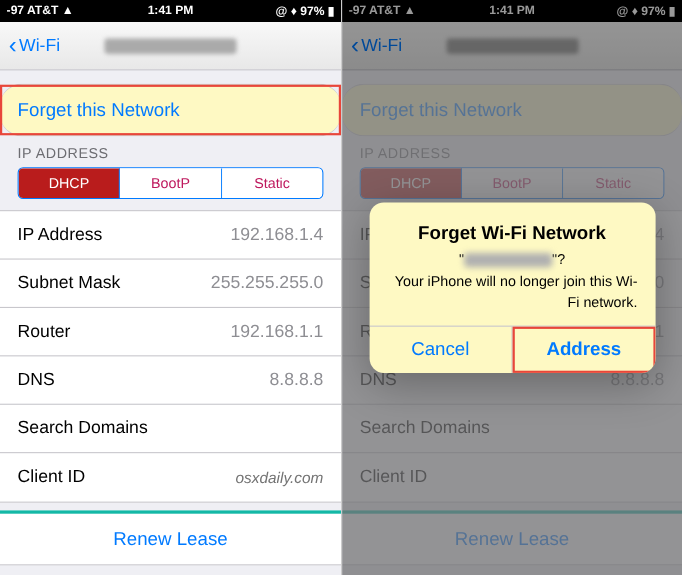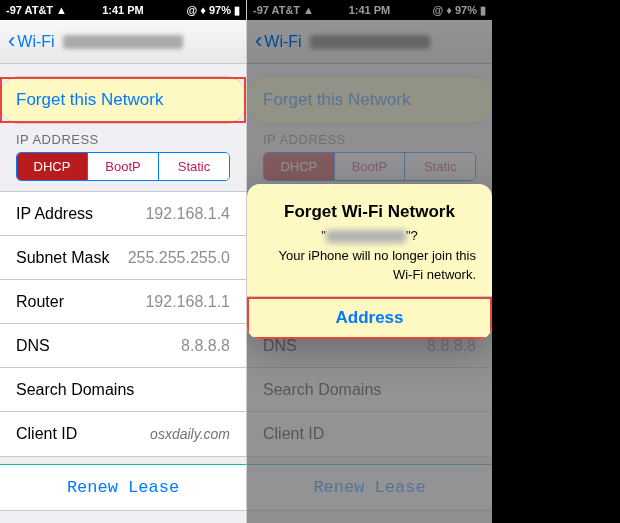--- a/index.html
+++ b/index.html
@@ -7,21 +7,21 @@
       width: 620px;
       height: 523px;
       display: flex;
       font-family: -apple-system, 'Helvetica Neue', Arial, sans-serif;
       overflow: hidden;
       background: #000;
     }
 
     
     .panel {
-      width: 246px;
+      width: 310px;
       height: 523px;
       background: #efeff4;
       display: flex;
       flex-direction: column;
       position: relative;
       overflow: hidden;
     }
     .panel.right {
       border-left: 1px solid #ccc;
     }
@@ -33,21 +33,21 @@
       color: #fff;
       display: flex;
       align-items: center;
       justify-content: space-between;
       padding: 0 6px;
       font-size: 11px;
       font-weight: 600;
       flex-shrink: 0;
     }
     .status-left { display: flex; align-items: center; gap: 3px; }
-    .status-right { display: flex; align-items: center; gap: 3px; }
+    .status-right { display: flex; align-items: flex-end; gap: 3px; }
     .status-center { position: absolute; left: 50%; transform: translateX(-50%); font-size: 11px; font-weight: 600; color: #fff; }
 
     
     .nav-bar {
       height: 44px;
       background: linear-gradient(to bottom, #f8f8f8, #e8e8e8);
       border-bottom: 1px solid #c8c7cc;
       display: flex;
       align-items: center;
       padding: 0 8px;
@@ -164,23 +164,22 @@
     .row-value.muted {
       color: #737373;
       font-style: italic;
       font-size: 14px;
     }
 
     
     .renew-section {
       margin-top: 7px;
       background: #fff;
-      border-top: 1px solid #14b8a6;
+      border-top: 3px solid #14b8a6;
       border-bottom: 1px solid #c8c7cc;
-      font-family: Liberation Mono, monospace;
     }
     .renew-btn {
       padding: 13px 16px;
       text-align: center;
       color: #007aff;
       font-size: 17px;
       cursor: pointer;
     }
 
     
@@ -394,17 +393,18 @@
   <div class="modal-overlay">
     <div class="modal-box">
       <div class="modal-content">
         <div class="modal-title">Forget Wi-Fi Network</div>
         <div class="modal-network-name">
           <span>"</span><span class="blur-bar"></span><span>"?</span>
         </div>
         <div class="modal-body">Your iPhone will no longer join this Wi-Fi network.</div>
       </div>
       <div class="modal-actions">
+        <div class="modal-btn">Cancel</div>
         <div class="modal-btn bold highlighted">Address</div>
       </div>
     </div>
   </div>
 </div>
 
 </body></html>

